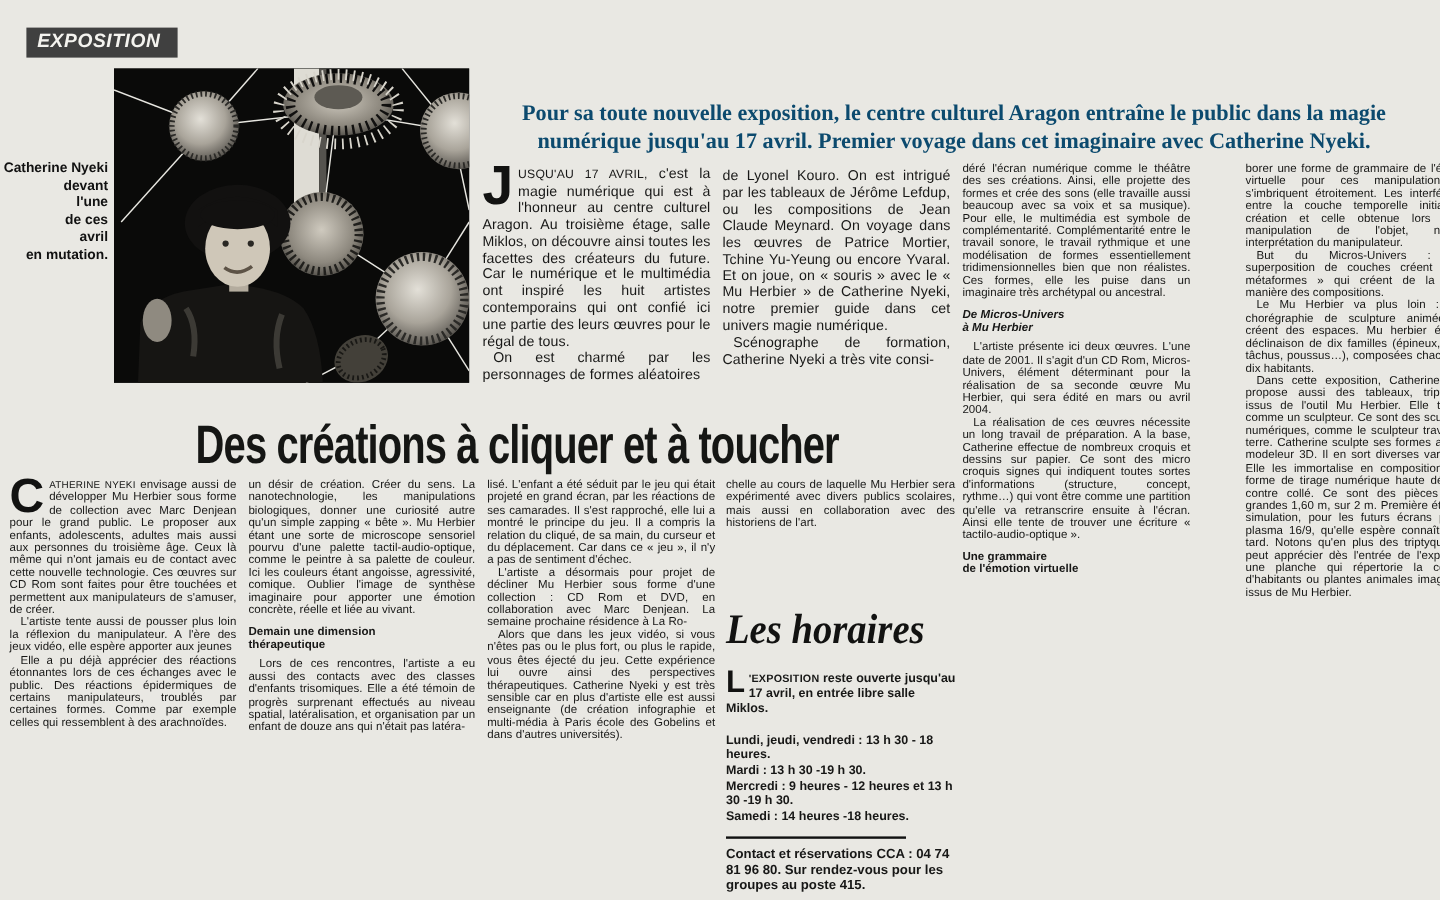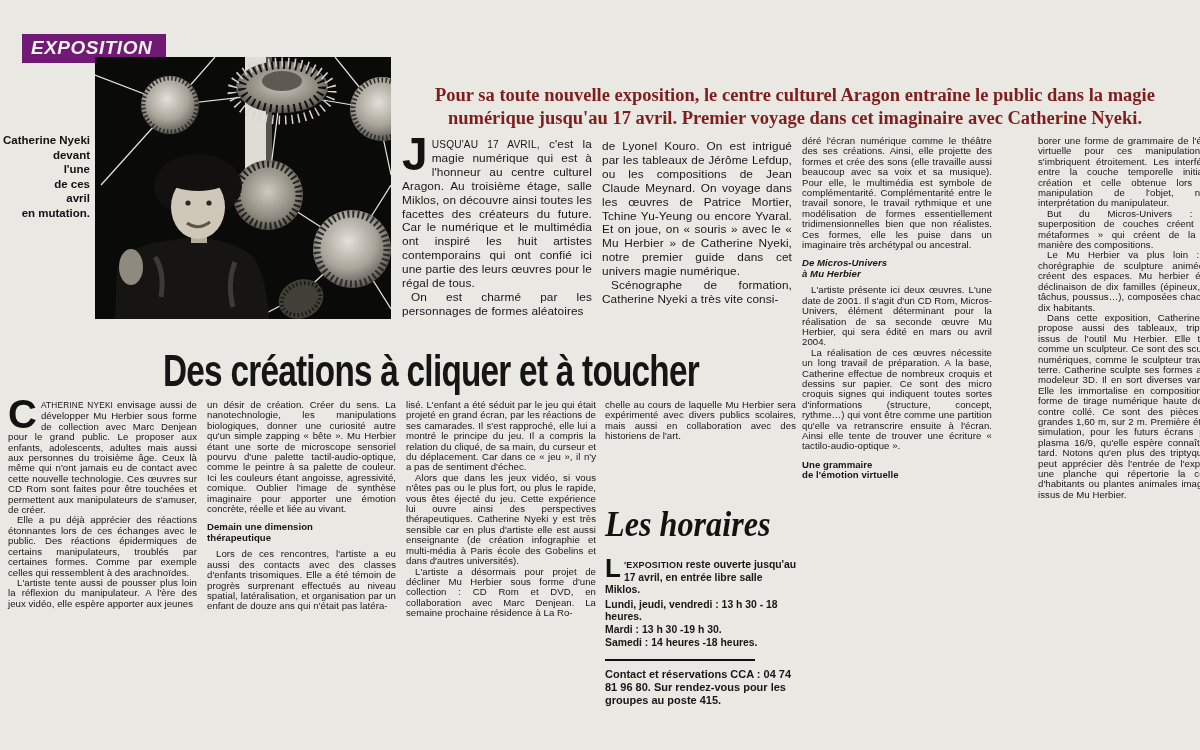--- a/index.html
+++ b/index.html
@@ -3,37 +3,37 @@
 <meta charset="utf-8">
 <style>
   html,body { margin:0; padding:0; background:#d8d7d2; }
   .page {
     position:relative; width:1200px; height:750px;
     background:#e9e8e3; overflow:hidden;
     font-family:"Liberation Sans", sans-serif; color:#171716;
   }
   
   .kicker {
-    position:absolute; left:22px; top:34px;
-    background:#701a75; color:#f4f3ef;
+    position:absolute; left:22px; top:23px;
+    background:#404040; color:#f4f3ef;
     font-weight:bold; font-style:italic;
-    font-size:19px; letter-spacing:.5px;
+    font-size:16px; letter-spacing:.5px;
     padding:3px 14px 4px 9px;
   }
   
   .headline { position:absolute; left:398px; top:20px; width:794px; text-align:center; }
   .headline > span {
     display:inline-block; transform:scaleX(.82); transform-origin:center;
     font-weight:bold; font-size:43px; letter-spacing:-1.5px; white-space:nowrap; color:#121211;
   }
   
   .standfirst {
     position:absolute; left:400px; top:84px; width:790px;
     font-family:"Liberation Serif", serif; font-weight:bold;
-    font-size:18.5px; line-height:22.5px; text-align:center; color:#7f1d1d;
+    font-size:18.5px; line-height:22.5px; text-align:center; color:#0c4a6e;
   }
   
   .photo { position:absolute; left:95px; top:57px; width:296px; height:262px; background:#050505; }
   .photo svg { display:block; }
   .caption {
     position:absolute; left:2px; top:133px; width:88px;
     font-weight:bold; font-size:11.5px; line-height:14.5px;
     text-align:right; white-space:pre-line; color:#111;
   }
   
@@ -72,21 +72,21 @@
   
   .horaires { position:absolute; left:605px; top:505px; width:193px; }
   .horaires-title {
     font-family:"Liberation Serif", serif; font-style:italic; font-weight:bold;
     font-size:35px; letter-spacing:0; margin:0 0 14px 0; color:#121211;
     transform:scaleX(.92); transform-origin:left center; white-space:nowrap;
   }
   .horaires p { margin:0; font-weight:bold; text-align:left; }
   .horaires .intro { font-size:10.4px; line-height:12.6px; }
   .horaires .sched { font-size:10.4px; line-height:12.6px; }
-  .horaires .sched-block { margin-top:2px; }
+  .horaires .sched-block { margin-top:14px; }
   .horaires .rule { width:150px; height:2px; background:#111; margin:10px 0 7px 0; }
   .horaires .contact { font-size:11px; line-height:13px; }
 </style>
 </head>
 <body>
 
 <div class="page">
 
   <div class="kicker">EXPOSITION</div>
 
@@ -200,46 +200,47 @@
     <p class="ind">Le Mu Herbier va plus loin : d'une chorégraphie de sculpture animées, se créent des espaces. Mu herbier étant la déclinaison de dix familles (épineux, creux, tâchus, poussus…), composées chacune de dix habitants.</p>
     <p class="ind">Dans cette exposition, Catherine Nyeki propose aussi des tableaux, triptyques, issus de l'outil Mu Herbier. Elle travaille comme un sculpteur. Ce sont des sculptures numériques, comme le sculpteur travaille la terre. Catherine sculpte ses formes avec un modeleur 3D. Il en sort diverses variations. Elle les immortalise en composition, sous forme de tirage numérique haute définition contre collé. Ce sont des pièces assez grandes 1,60 m, sur 2 m. Première étape de simulation, pour les futurs écrans plats à plasma 16/9, qu'elle espère connaître plus tard. Notons qu'en plus des triptyques, on peut apprécier dès l'entrée de l'exposition, une planche qui répertorie la centaine d'habitants ou plantes animales imaginaires issus de Mu Herbier.</p>
   </div>
 
   <h2 class="headline2" style="margin:11px;">
     <span>Des créations à cliquer et à toucher</span>
   </h2>
 
   <div class="col colE body-sm">
     <p><span class="dropcap dc-md">C</span><span class="lead-caps">ATHERINE NYEKI</span><span> envisage aussi de développer Mu Herbier sous forme de collection avec Marc Denjean pour le grand public. Le proposer aux enfants, adolescents, adultes mais aussi aux personnes du troisième âge. Ceux là même qui n'ont jamais eu de contact avec cette nouvelle technologie. Ces œuvres sur CD Rom sont faites pour être touchées et permettent aux manipulateurs de s'amuser, de créer.</span></p>
+    <p class="ind">L'artiste tente aussi de pousser plus loin la réflexion du manipulateur. A l'ère des jeux vidéo, elle espère apporter aux jeunes</p>
     <p class="ind">Elle a pu déjà apprécier des réactions étonnantes lors de ces échanges avec le public. Des réactions épidermiques de certains manipulateurs, troublés par certaines formes. Comme par exemple celles qui ressemblent à des arachnoïdes.</p>
-    <p class="ind">L'artiste tente aussi de pousser plus loin la réflexion du manipulateur. A l'ère des jeux vidéo, elle espère apporter aux jeunes</p>
   </div>
 
   <div class="col colF body-sm">
     <p>un désir de création. Créer du sens. La nanotechnologie, les manipulations biologiques, donner une curiosité autre qu'un simple zapping « bête ». Mu Herbier étant une sorte de microscope sensoriel pourvu d'une palette tactil-audio-optique, comme le peintre à sa palette de couleur. Ici les couleurs étant angoisse, agressivité, comique. Oublier l'image de synthèse imaginaire pour apporter une émotion concrète, réelle et liée au vivant.</p>
     <p class="subhead upright">Demain une dimension
 thérapeutique</p>
     <p class="ind">Lors de ces rencontres, l'artiste a eu aussi des contacts avec des classes d'enfants trisomiques. Elle a été témoin de progrès surprenant effectués au niveau spatial, latéralisation, et organisation par un enfant de douze ans qui n'était pas latéra-</p>
   </div>
 
   <div class="col colG body-sm">
     <p>lisé. L'enfant a été séduit par le jeu qui était projeté en grand écran, par les réactions de ses camarades. Il s'est rapproché, elle lui a montré le principe du jeu. Il a compris la relation du cliqué, de sa main, du curseur et du déplacement. Car dans ce « jeu », il n'y a pas de sentiment d'échec.</p>
+    <p class="ind">L'artiste a désormais pour projet de décliner Mu Herbier sous forme d'une collection : CD Rom et DVD, en collaboration avec Marc Denjean. La semaine prochaine résidence à La Ro-</p>
     <p class="ind">Alors que dans les jeux vidéo, si vous n'êtes pas ou le plus fort, ou plus le rapide, vous êtes éjecté du jeu. Cette expérience lui ouvre ainsi des perspectives thérapeutiques. Catherine Nyeki y est très sensible car en plus d'artiste elle est aussi enseignante (de création infographie et multi-média à Paris école des Gobelins et dans d'autres universités).</p>
-    <p class="ind">L'artiste a désormais pour projet de décliner Mu Herbier sous forme d'une collection : CD Rom et DVD, en collaboration avec Marc Denjean. La semaine prochaine résidence à La Ro-</p>
   </div>
 
   <div class="col colH body-sm">
     <p>chelle au cours de laquelle Mu Herbier sera expérimenté avec divers publics scolaires, mais aussi en collaboration avec des historiens de l'art.</p>
   </div>
 
   <div class="horaires">
     <div class="horaires-title">Les horaires</div>
     <p class="intro"><span class="dropcap dc-sm">L</span><span class="lead-caps">'EXPOSITION</span><span> reste ouverte jusqu'au 17 avril, en entrée libre salle Miklos.</span></p>
     <div class="sched-block">
       <p class="sched">Lundi, jeudi, vendredi : 13 h 30 - 18 heures.</p>
       <p class="sched">Mardi : 13 h 30 -19 h 30.</p>
+      <p class="sched">Mercredi : 9 heures - 12 heures et 13 h 30 -19 h 30.</p>
       <p class="sched">Samedi : 14 heures -18 heures.</p>
     </div>
     <div class="rule"></div>
     <p class="contact">Contact et réservations CCA : 04 74 81 96 80. Sur rendez-vous pour les groupes au poste 415.</p>
   </div>
 
 </div>
 
 </body></html>

